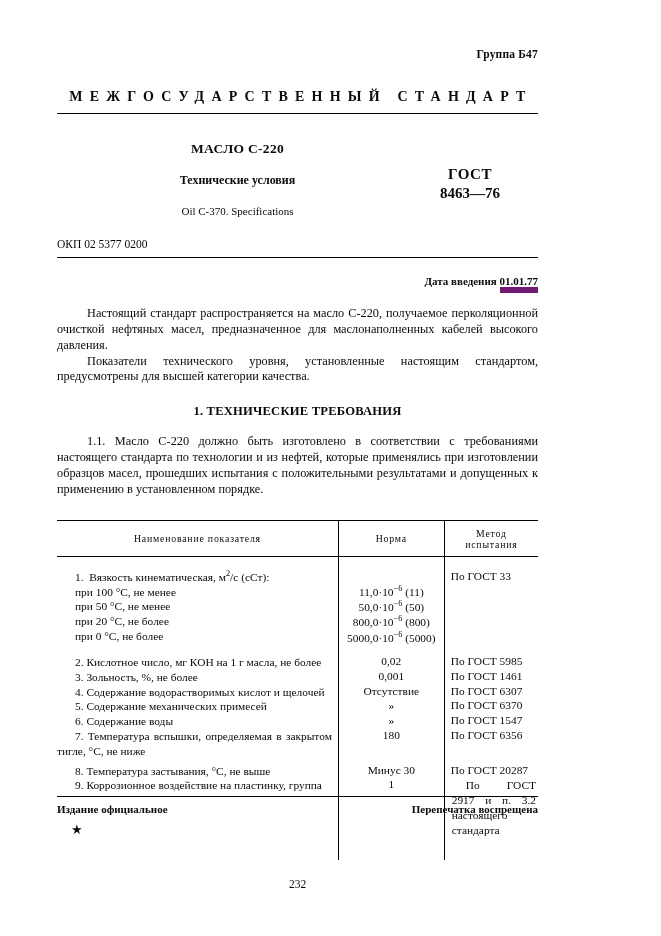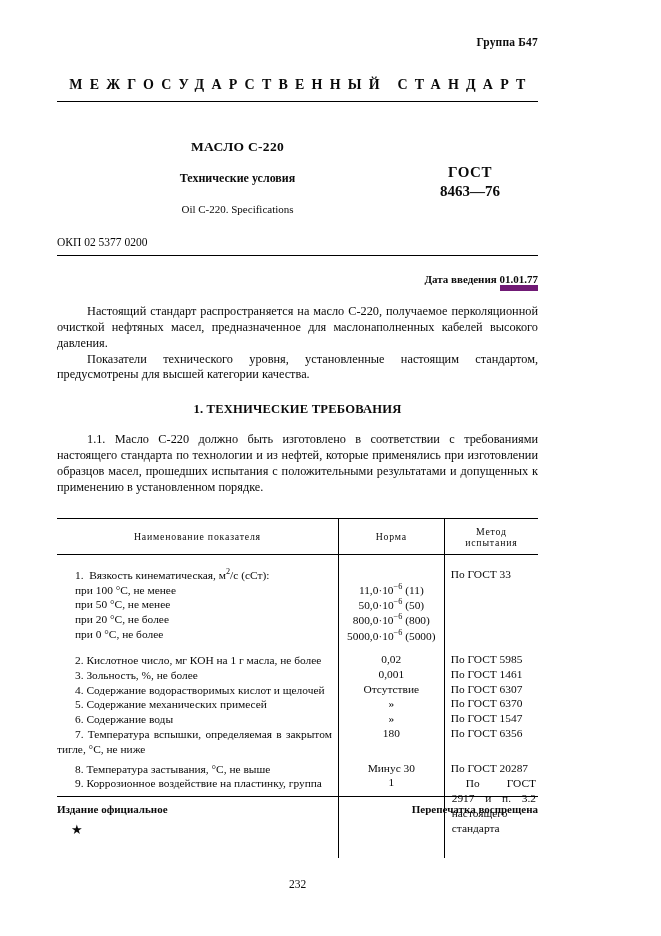--- a/index.html
+++ b/index.html
@@ -13,21 +13,21 @@
     font-family: "Liberation Serif", serif;
     color: #0a0a0a;
     position: relative;
     overflow: hidden;
   }
   .page {
     position: relative;
     width: 595px;
     height: 936px;
     box-sizing: border-box;
-    padding: 0 57px;
+    padding: 12px 57px;
   }
 
   
   .group-line {
     text-align: right;
     font-size: 11.5px;
     font-weight: bold;
     padding-top: 36px;
     letter-spacing: .2px;
   }
@@ -41,21 +41,21 @@
     white-space: nowrap;
   }
   .banner-rule {
     border-bottom: 1.6px solid #000;
     margin-top: 8px;
   }
 
   
   .title-block {
     position: relative;
-    margin-top: 37px;
+    margin-top: 27px;
     min-height: 76px;
   }
   .title-center {
     text-align: center;
     padding-right: 120px;
   }
   .doc-title {
     font-size: 13.5px;
     font-weight: bold;
     letter-spacing: .3px;
@@ -220,21 +220,21 @@
 
   <div class="group-line">Группа Б47</div>
 
   <div class="std-banner">МЕЖГОСУДАРСТВЕННЫЙ СТАНДАРТ</div>
   <div class="banner-rule"></div>
 
   <div class="title-block">
     <div class="title-center">
       <div class="doc-title">МАСЛО С-220</div>
       <div class="doc-subtitle">Технические условия</div>
-      <div class="doc-title-en">Oil C-220. Specifications</div>
+      <div class="doc-title-en">Oil C-370. Specifications</div>
     </div>
     <div class="gost-box">
       <div class="gost-word">ГОСТ</div>
       <div class="gost-num">8463—76</div>
     </div>
   </div>
 
   <div class="okp">ОКП 02 5377 0200</div>
   <div class="okp-rule"></div>
 

